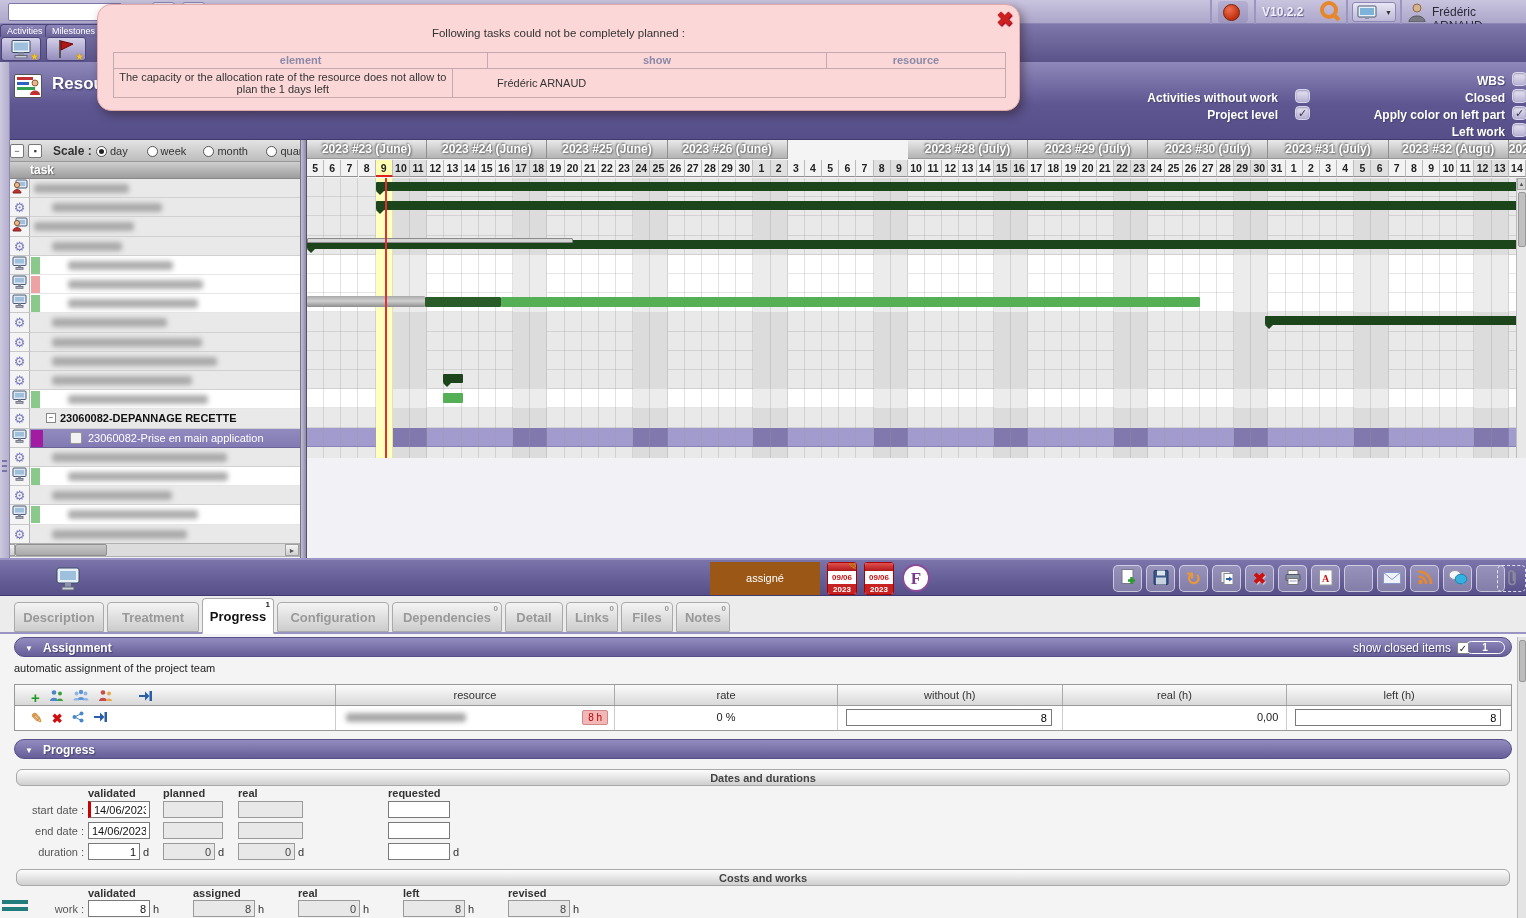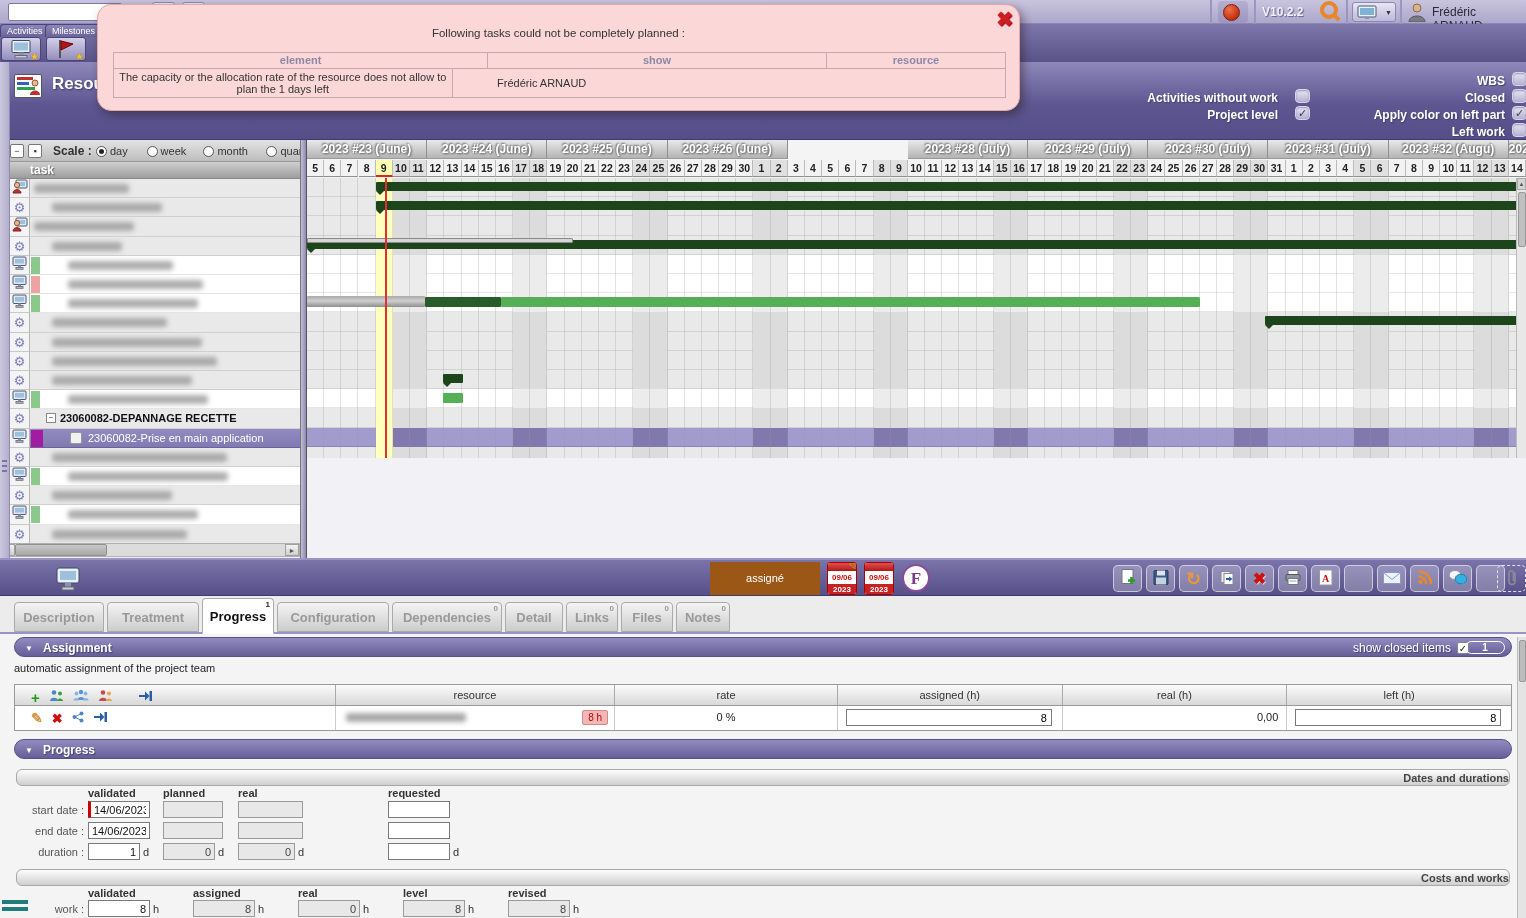--- a/index.html
+++ b/index.html
@@ -186,21 +186,21 @@
     color:#b00; font-size:10px; text-align:center; line-height:14px; border-radius:2px;}
   .resblur { position:absolute; left:10px; top:7px; width:120px; height:9px; background:#a8a8a8; border-radius:3px; filter:blur(2.5px);}
   .numin { position:absolute; top:3px; height:17px; border:1px solid #7a7a7a; background:#fff; font-size:11px; text-align:right; padding:0 4px;
     font-family:"Liberation Sans",sans-serif;}
   .ctr { text-align:center; line-height:23px; }
   .rgt { text-align:right; line-height:23px; padding-right:8px; }
 
   
   .graybar { position:absolute; left:16px; width:1494px; height:17px; border-radius:6px;
     background:linear-gradient(#fdfdfd,#cfcfcf); border:1px solid #a8a8a8;
-    font-size:11px; font-weight:bold; color:#444; text-align:right; line-height:16px;}
+    font-size:11px; font-weight:bold; color:#444; text-align:center; line-height:16px;}
   .colhead { position:absolute; font-size:11px; font-weight:bold; color:#333; }
   .flabel { position:absolute; font-size:11px; color:#555; text-align:right; width:80px; }
   .fin { position:absolute; height:17px; border:1px solid #7a7a7a; background:#fff; font-size:11px; padding:0 3px;
     font-family:"Liberation Sans",sans-serif; color:#111;}
   .fin.dis { background:#e8e8e8; border-color:#9a9a9a; color:#444; }
   .fin.red { border-left:3px solid #cc0000; }
   .unit { position:absolute; font-size:11px; color:#333; }
   .tealgrip { position:absolute; left:2px; }
   .tealgrip div { width:26px; height:4px; background:#217c7c; margin-bottom:3px; }
   .b-vscroll { position:absolute; left:1517px; top:637px; width:9px; height:281px; background:#e4e4e4; border-left:1px solid #bbb;}
@@ -2141,21 +2141,21 @@
                 </svg></span>
   <span style="margin-left:16px;"><svg width="14" height="12">
                   <path d="M1 6 h6" stroke="#2a5fa8" stroke-width="2"></path>
                   <path d="M7 1.5 l4.5 4.5 -4.5 4.5 z" fill="#2a5fa8"></path>
                   <rect x="11.5" y="1" width="2.5" height="10" fill="#2a5fa8"></rect>
                 </svg></span>
 </div>
           </div>
           <div class="hc" style="width: 280px; line-height: 20px;">resource</div>
           <div class="hc" style="width: 223px; line-height: 20px;">rate</div>
-          <div class="hc" style="width: 225px; line-height: 20px;">assigned (h)</div>
+          <div class="hc" style="width: 225px; line-height: 20px;">without (h)</div>
           <div class="hc" style="width: 225px; line-height: 20px;">real (h)</div>
           <div class="hc" style="width: 224px; line-height: 20px; border-right: none;">left (h)</div>
         </div>
       <div class="atrow">
         <div class="rc" style="width:321px;">
           <div class="aicons" style="padding-top:4px;">
             <span class="pencil">✎</span>
             <span class="redx">✖</span>
             <span><svg width="12" height="12">
                   <circle cx="9.5" cy="2.5" r="2" fill="#4a86c8"></circle>
@@ -2218,21 +2218,21 @@
     <input class="fin dis" style="left: 238px; top: 209px; width: 57px; text-align: right;" readonly="" value="0">
     <span class="unit" style="left:298px; top:212px;">d</span>
     <input class="fin" style="left: 388px; top: 209px; width: 62px;" readonly="">
     <span class="unit" style="left:453px; top:212px;">d</span>
 
     <div class="graybar" style="top:235px;">Costs and works</div>
     <div id="workCols">
         <div class="colhead" style="left: 88px; top: 253px;">validated</div>
         <div class="colhead" style="left: 193px; top: 253px;">assigned</div>
         <div class="colhead" style="left: 298px; top: 253px;">real</div>
-        <div class="colhead" style="left: 403px; top: 253px;">level</div>
+        <div class="colhead" style="left: 403px; top: 253px;">left</div>
         <div class="colhead" style="left: 508px; top: 253px;">revised</div>
       </div>
 
     <div class="tealgrip" style="top:266px;">
         <div></div>
         <div></div>
       </div>
     <div class="flabel" style="left:4px; top:269px;">work :</div>
     <input class="fin" style="left: 88px; top: 266px; width: 62px; text-align: right;" readonly="" value="8">
     <span class="unit" style="left:153px; top:269px;">h</span>

